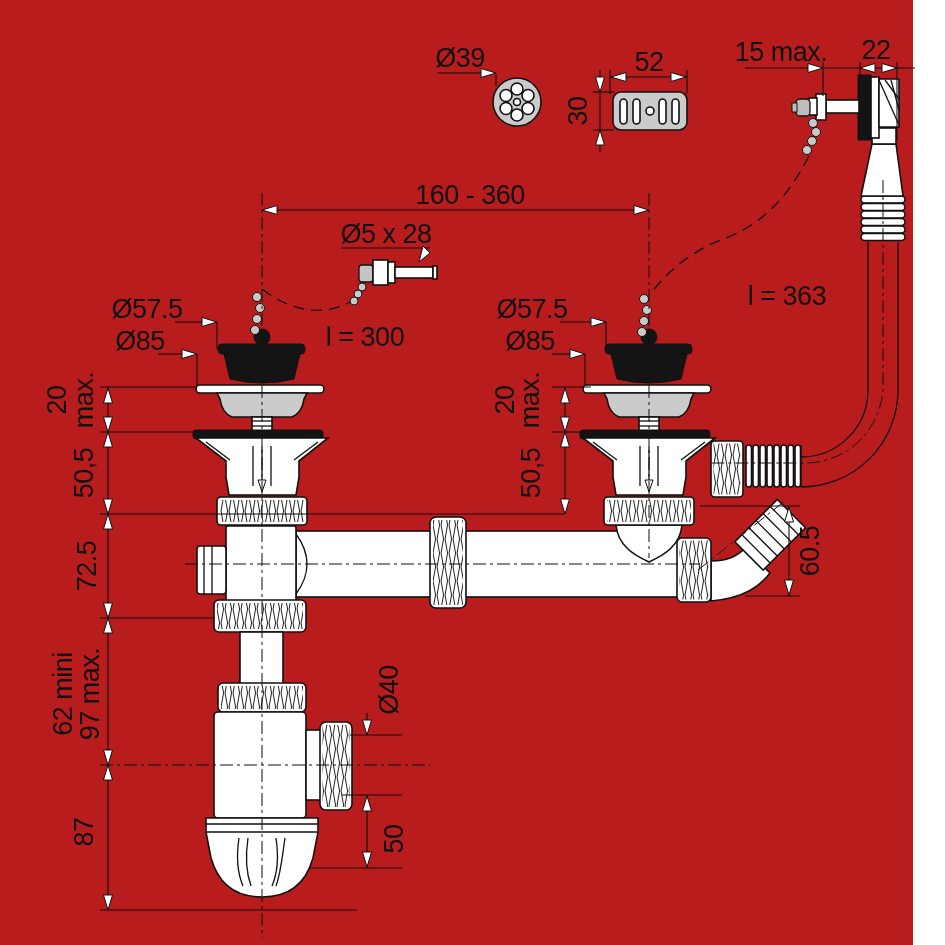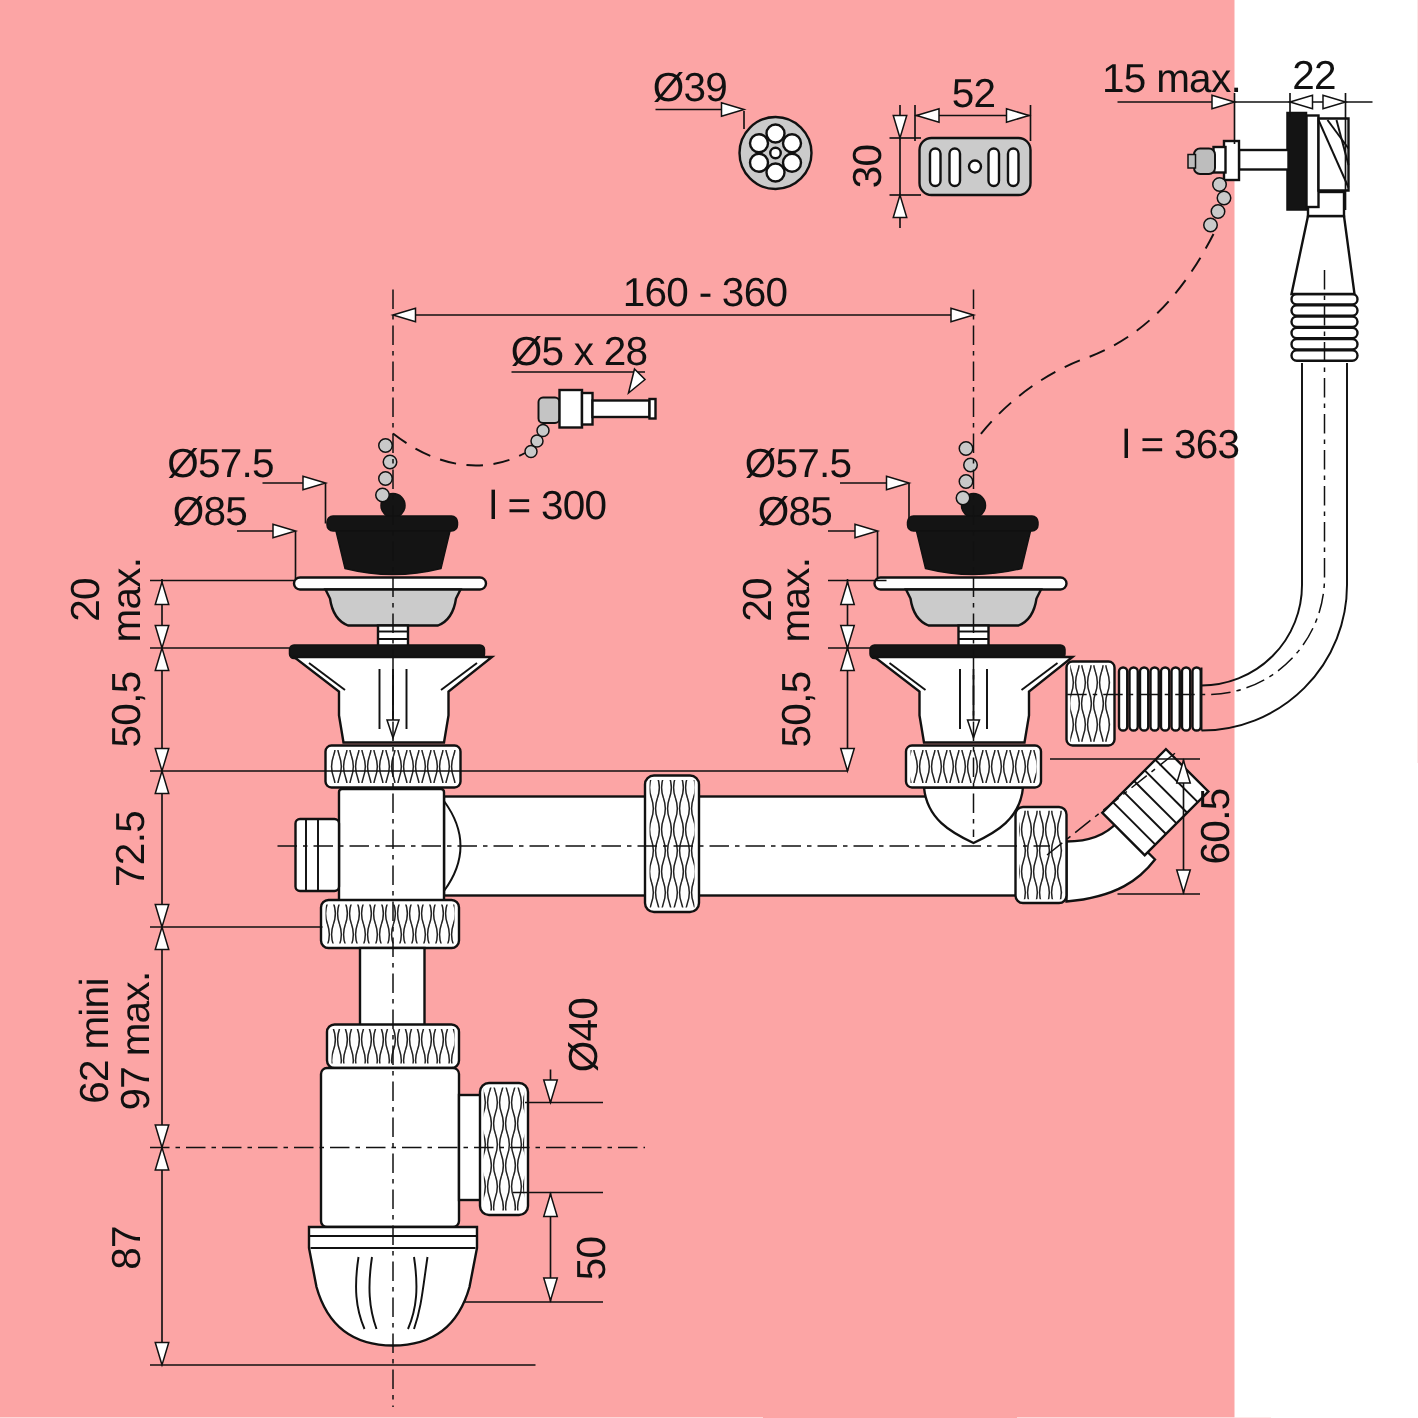--- a/index.html
+++ b/index.html
@@ -1,16 +1,16 @@
 <!DOCTYPE html>
 <html><head>
 <meta charset="utf-8">
 <style>
   html,body{margin:0;padding:0;background:#fff;}
-  #stage{width:823px;height:945px;position:relative;background:#fca5a5;}
+  #stage{width:913px;height:945px;position:relative;background:#b91c1c;}
   svg{display:block;}
   text{font-family:"Liberation Sans",sans-serif;fill:#111;letter-spacing:-0.5px;}
   .dim{stroke:#111;stroke-width:1.1;fill:none;}
   .arr{fill:#fff;stroke:#111;stroke-width:1;}
   .part{stroke:#111;stroke-width:1.6;fill:#fff;}
   .partln{stroke:#111;stroke-width:1.3;fill:none;}
   .gray{stroke:#111;stroke-width:1.6;fill:#cbcbcb;}
   .blk{fill:#141414;stroke:#111;stroke-width:1;}
   .cl{stroke:#111;stroke-width:1;fill:none;stroke-dasharray:13 4 3 4;}
   .dash{stroke:#111;stroke-width:1.3;fill:none;stroke-dasharray:11 7;}

